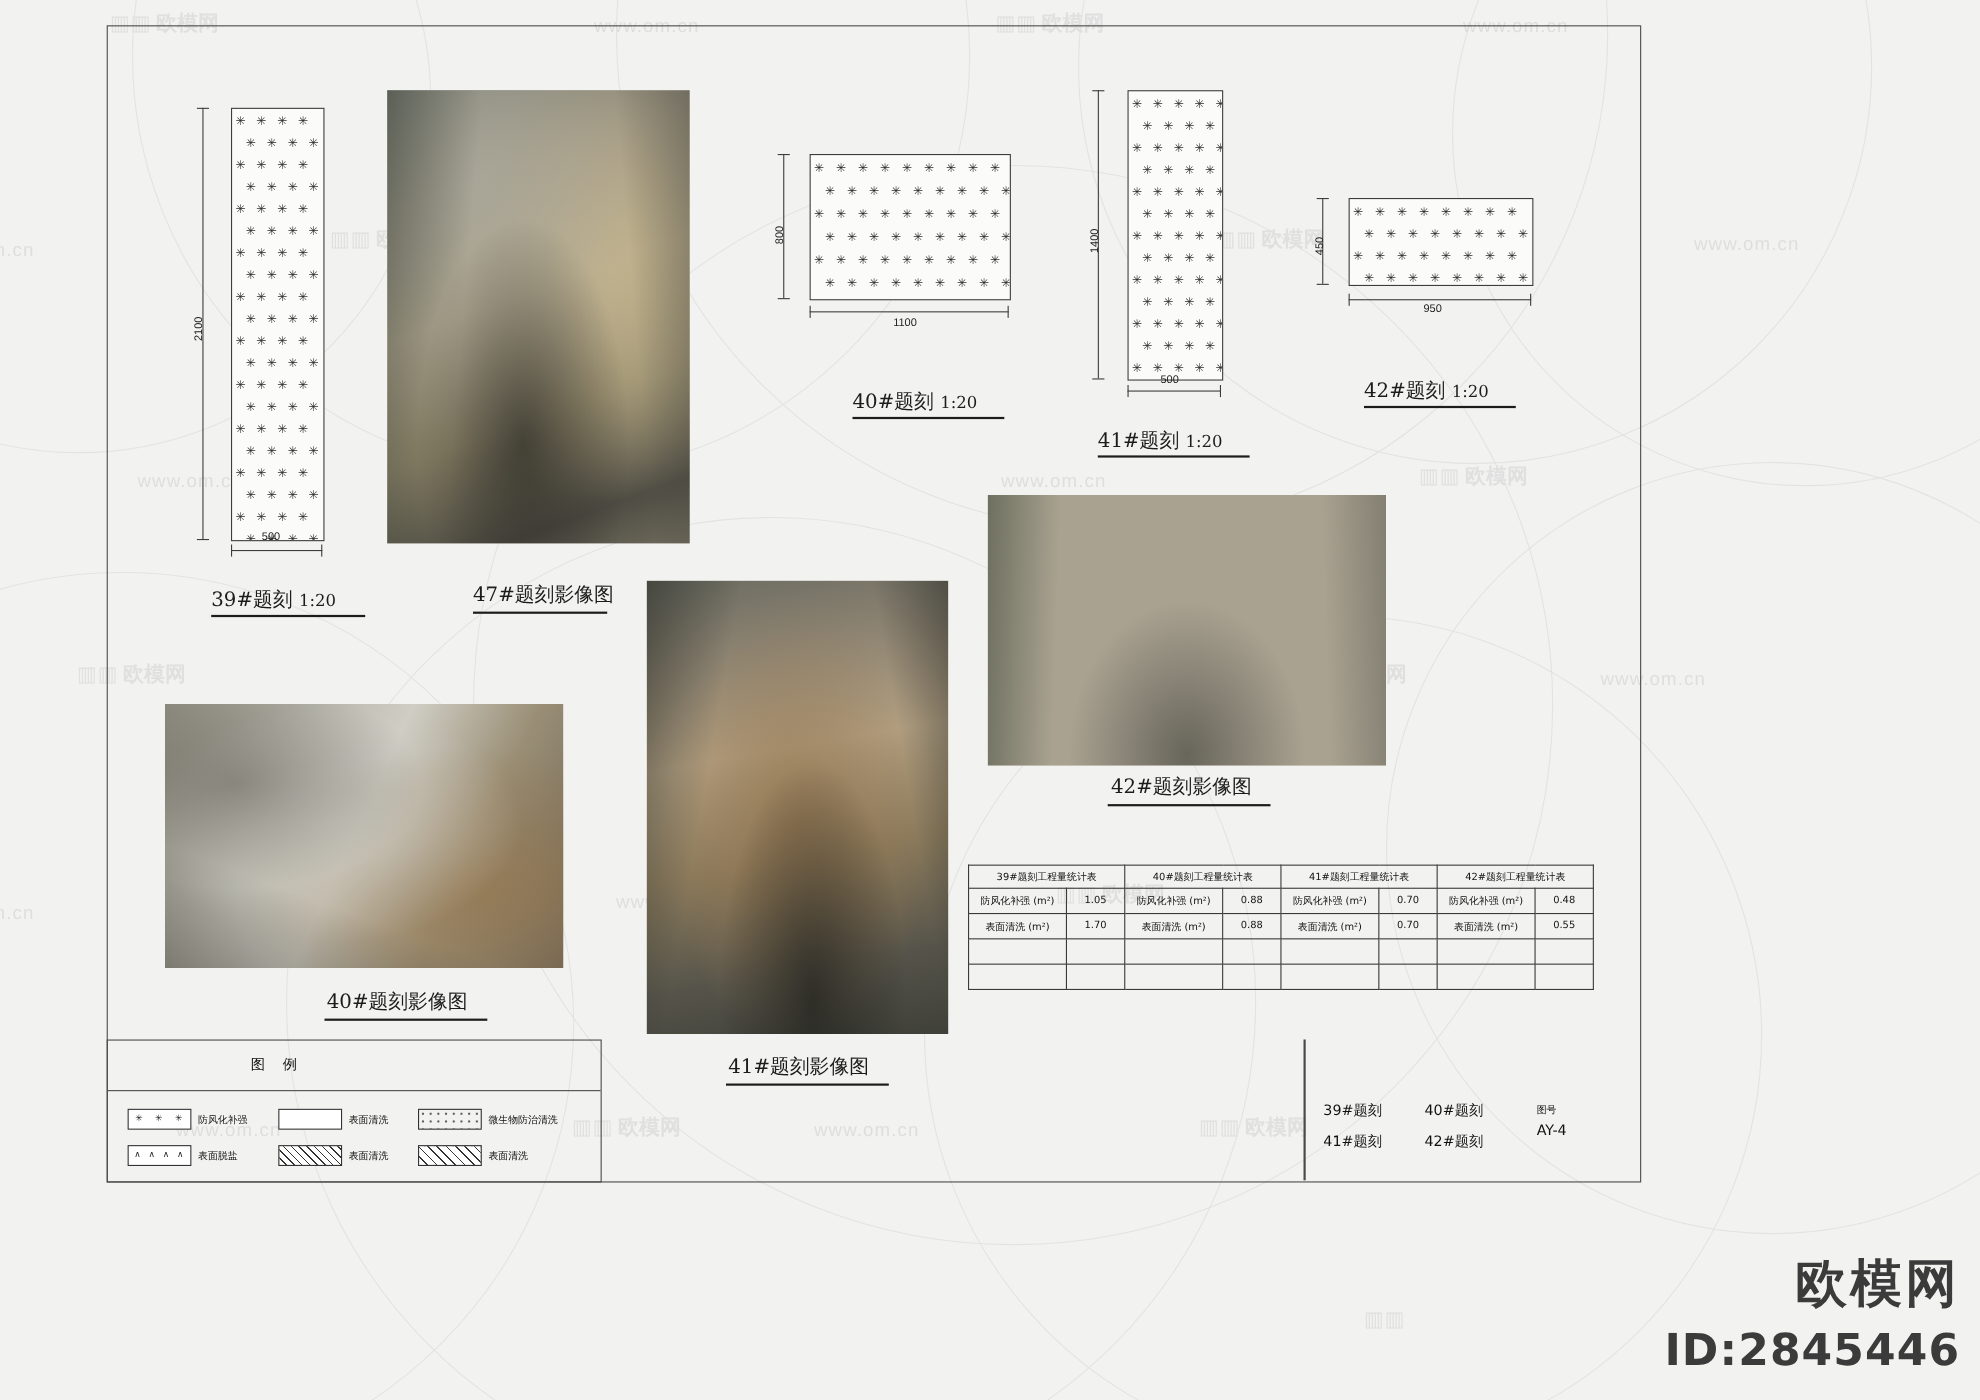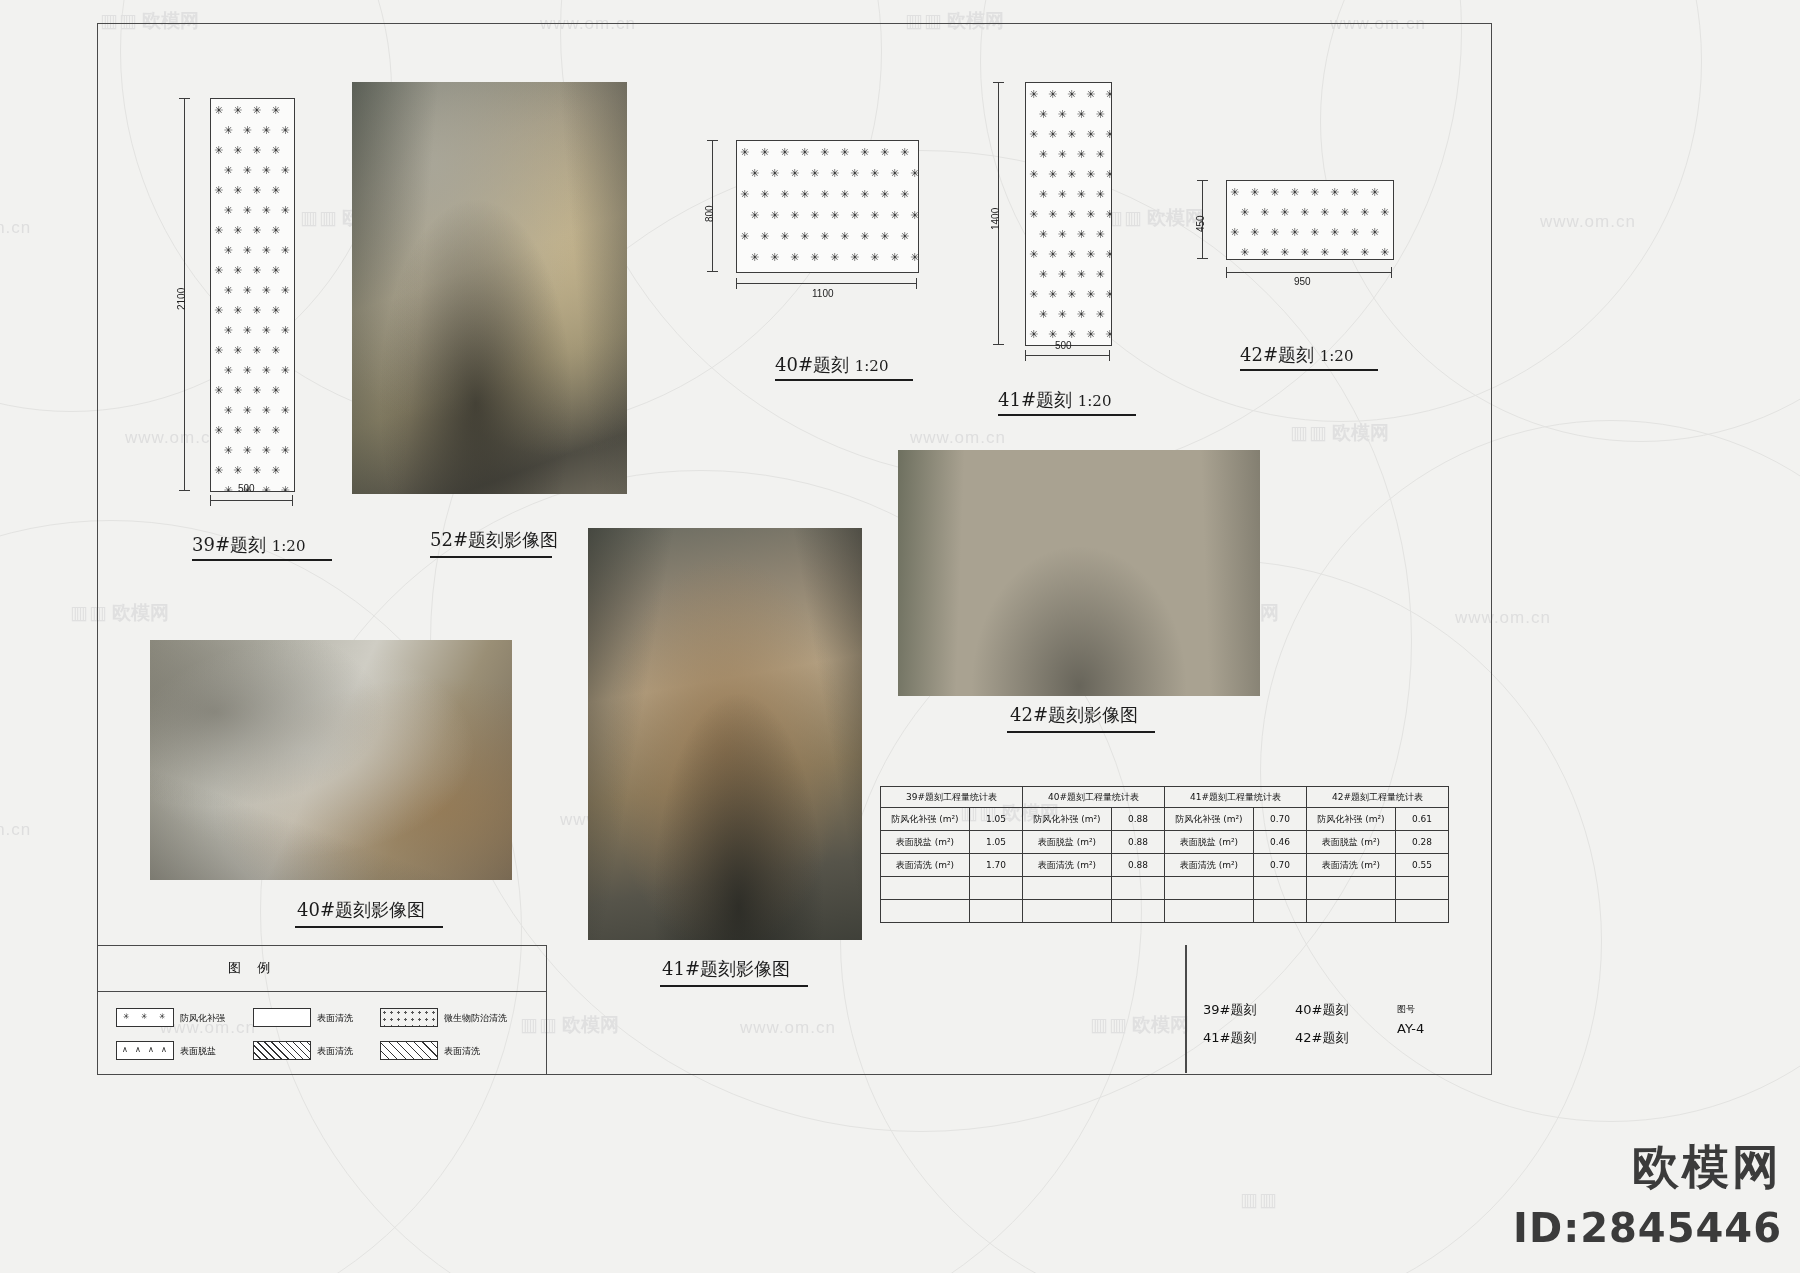--- a/index.html
+++ b/index.html
@@ -302,21 +302,21 @@
 
 <div class="caption" style="left:192px;top:533px;">
   <span>39#题刻</span>
   <span class="small">1:20</span>
 </div>
 <div class="capline" style="left:192px;top:559px;width:140px;"></div>
 
 <div class="photo" id="photo38" style="left:352px;top:82px;width:275px;height:412px;">
     <div class="ov"></div>
   </div>
-<div class="caption" style="left:430px;top:528px;">52#题刻影像图</div>
+<div class="caption" style="left:430px;top:528px;">47#题刻影像图</div>
 <div class="capline" style="left:430px;top:556px;width:122px;"></div>
 
 <div class="hatchbox" id="hb40" style="left:736px;top:140px;width:181px;height:131px;">
     <span class="star" style="left: 3px; top: 6px;">✳</span>
     <span class="star" style="left: 23px; top: 6px;">✳</span>
     <span class="star" style="left: 43px; top: 6px;">✳</span>
     <span class="star" style="left: 63px; top: 6px;">✳</span>
     <span class="star" style="left: 83px; top: 6px;">✳</span>
     <span class="star" style="left: 103px; top: 6px;">✳</span>
     <span class="star" style="left: 123px; top: 6px;">✳</span>
@@ -537,31 +537,21 @@
   </thead>
   <tbody>
     <tr>
       <td class="q-label">防风化补强 (m²)</td>
       <td class="q-val">1.05</td>
       <td class="q-label">防风化补强 (m²)</td>
       <td class="q-val">0.88</td>
       <td class="q-label">防风化补强 (m²)</td>
       <td class="q-val">0.70</td>
       <td class="q-label">防风化补强 (m²)</td>
-      <td class="q-val">0.61</td>
-    </tr>
-    <tr>
-      <td class="q-label">表面脱盐 (m²)</td>
-      <td class="q-val">1.05</td>
-      <td class="q-label">表面脱盐 (m²)</td>
-      <td class="q-val">0.88</td>
-      <td class="q-label">表面脱盐 (m²)</td>
-      <td class="q-val">0.46</td>
-      <td class="q-label">表面脱盐 (m²)</td>
-      <td class="q-val">0.28</td>
+      <td class="q-val">0.48</td>
     </tr>
     <tr>
       <td class="q-label">表面清洗 (m²)</td>
       <td class="q-val">1.70</td>
       <td class="q-label">表面清洗 (m²)</td>
       <td class="q-val">0.88</td>
       <td class="q-label">表面清洗 (m²)</td>
       <td class="q-val">0.70</td>
       <td class="q-label">表面清洗 (m²)</td>
       <td class="q-val">0.55</td>

